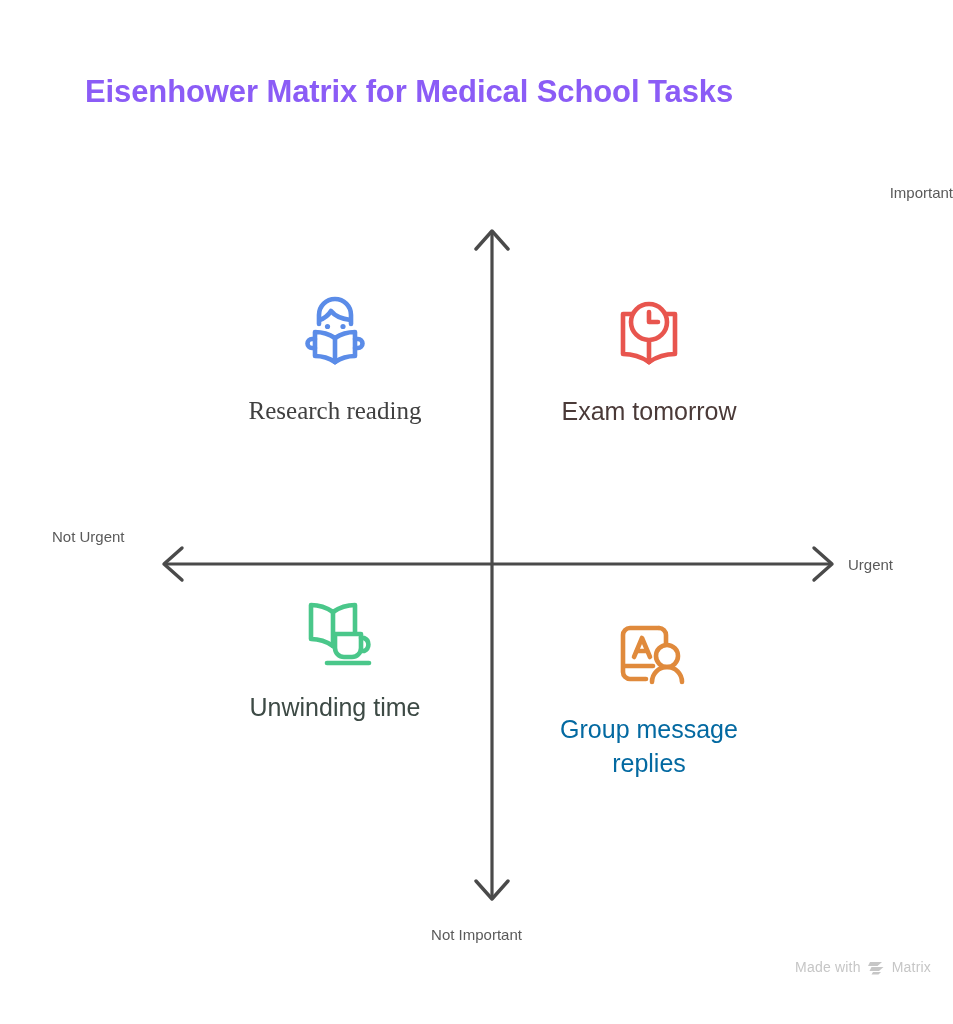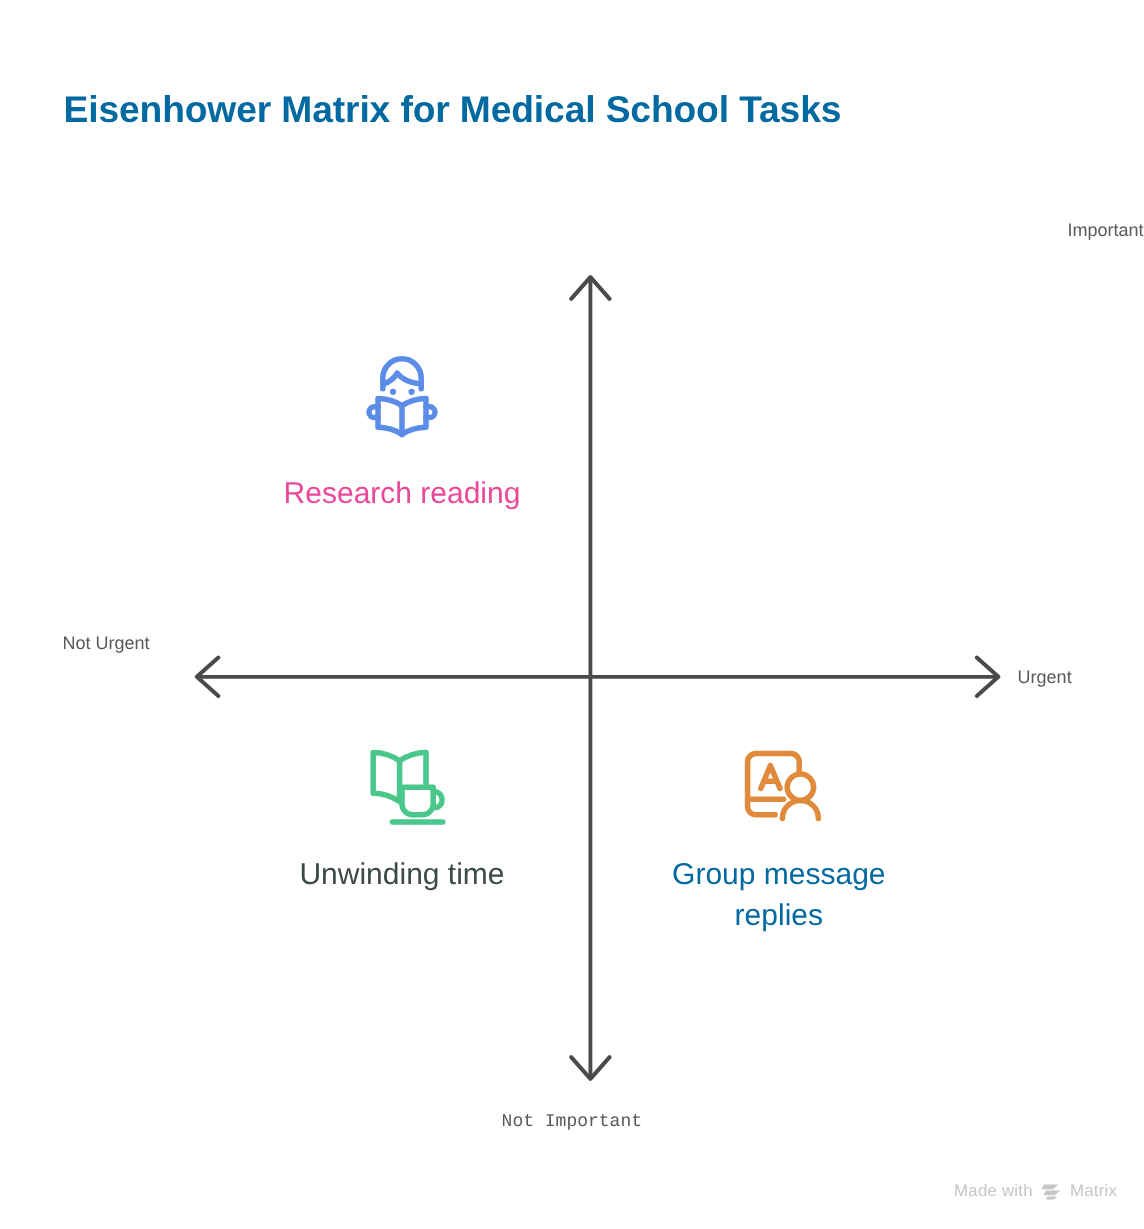--- a/index.html
+++ b/index.html
@@ -21,22 +21,23 @@
 
   
   #page-title {
     position: absolute;
     left: 0;
     top: 74px;
     width: 754px;
     text-align: center;
     font-size: 31px;
     font-weight: bold;
-    color: #0369a1;
+    color: #8b5cf6;
     letter-spacing: -0.1px;
+    padding-left: 32px;
   }
 
   
   #axes {
     position: absolute;
     left: 0;
     top: 0;
     width: 953px;
     height: 1024px;
     pointer-events: none;
@@ -53,21 +54,20 @@
     left: 0;
     top: 184px;
     width: 953px;
     text-align: right;
   }
   #axis-label-not-important {
     left: 0;
     top: 926px;
     width: 953px;
     text-align: center;
-    font-family: Liberation Mono, monospace;
   }
   #axis-label-not-urgent {
     left: 52px;
     top: 528px;
     text-align: center;
   }
   #axis-label-urgent {
     left: 848px;
     top: 556px;
   }
@@ -87,28 +87,28 @@
   .quad-label {
     margin-top: 14px;
     font-size: 25px;
     line-height: 34px;
     text-align: center;
     max-width: 230px;
   }
 
   #quadrant-important-not-urgent { left: 219px; top: 284px; width: 232px; }
   #quadrant-important-urgent     { left: 533px; top: 284px; width: 232px; }
-  #quadrant-not-important-not-urgent { left: 219px; top: 602px; width: 232px; }
+  #quadrant-not-important-not-urgent { left: 219px; top: 580px; width: 232px; }
   #quadrant-not-important-urgent     { left: 533px; top: 602px; width: 232px; }
 
   
   #watermark {
     position: absolute;
     right: 22px;
-    bottom: 24px;
+    bottom: 49px;
     display: flex;
     align-items: center;
     gap: 7px;
     font-size: 14px;
     color: #c6c6c6;
     letter-spacing: 0.2px;
   }
   #watermark .wm-logo { display: block; }
 </style>
 </head>
@@ -151,23 +151,38 @@
       <path d="M48 54 q-9 -6 -20 -6 v24 q11 0 20 6"></path>
 
       <path d="M48 54 q9 -6 20 -6 v24 q-11 0 -20 6"></path>
 
       <line x1="48" y1="54" x2="48" y2="78"></line>
 
       <path d="M28 55 h-3 a4.5 4.5 0 0 0 0 9 h3"></path>
 
       <path d="M68 55 h3 a4.5 4.5 0 0 1 0 9 h-3"></path>
     </svg>
-    <div class="quad-label" style="color:#ec4899;">Research reading</div>
-  </div>
-
+    <div class="quad-label" style="color:#404040;font-family:Liberation Serif, serif;">Research reading</div>
+  </div>
+
+  <div class="quadrant" id="quadrant-important-urgent">
+    <svg class="quad-icon" viewBox="0 0 96 96" fill="none" stroke="#e8554e" stroke-width="4.6" stroke-linecap="round" stroke-linejoin="round">
+
+      <path d="M36 30 H22 v40 q14 0 26 8"></path>
+
+      <path d="M60 30 H74 v40 q-14 0 -26 8"></path>
+
+      <line x1="48" y1="58" x2="48" y2="78"></line>
+
+      <circle cx="48" cy="38" r="18" fill="#ffffff"></circle>
+
+      <path d="M48 28 v10 h9"></path>
+    </svg>
+    <div class="quad-label" style="color:#4a3a38;">Exam tomorrow</div>
+  </div>
 
   <div class="quadrant" id="quadrant-not-important-not-urgent">
     <svg class="quad-icon" viewBox="0 0 96 96" fill="none" stroke="#4ac78a" stroke-width="4.6" stroke-linecap="round" stroke-linejoin="round">
 
       <path d="M46 32 q-10 -7 -22 -7 v34 q12 0 22 7"></path>
 
       <path d="M46 32 q10 -7 22 -7 v27"></path>
 
       <line x1="46" y1="32" x2="46" y2="66"></line>
 

